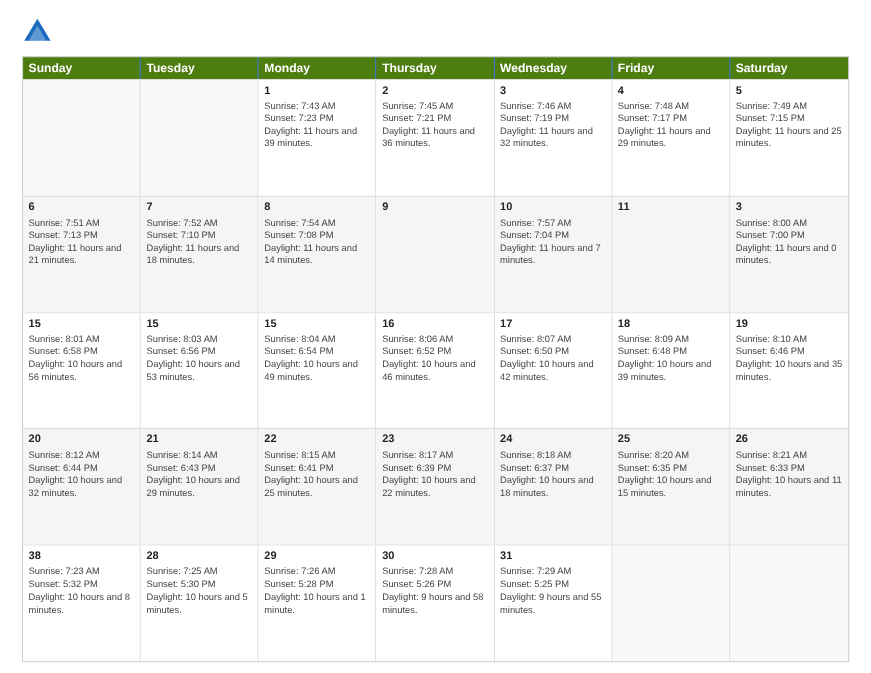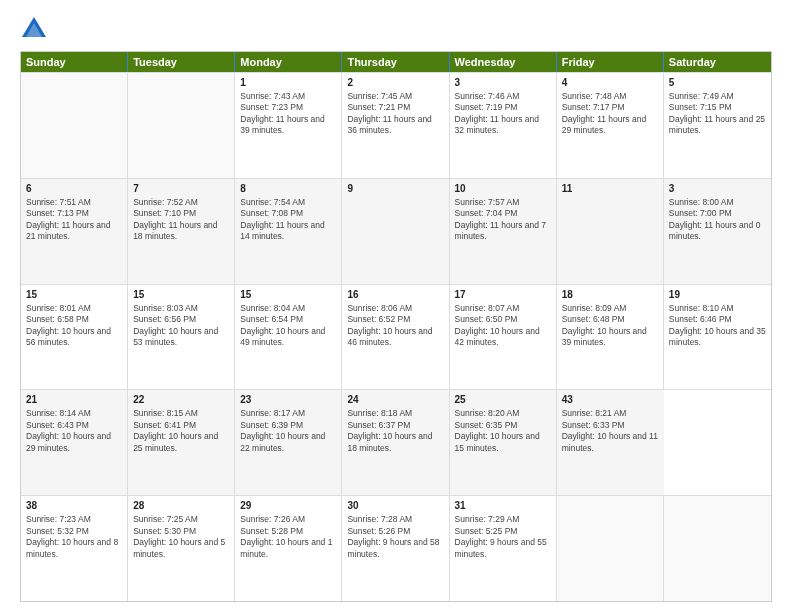--- a/index.html
+++ b/index.html
@@ -221,41 +221,45 @@
             <div class="day-num">18</div>
             <div class="cell-info">Sunrise: 8:09 AM<br>Sunset: 6:48 PM<br>Daylight: 10 hours and 39 minutes.</div>
           </div>
           <div class="cal-cell">
             <div class="day-num">19</div>
             <div class="cell-info">Sunrise: 8:10 AM<br>Sunset: 6:46 PM<br>Daylight: 10 hours and 35 minutes.</div>
           </div>
         </div>
         <div class="cal-row">
           <div class="cal-cell shaded">
+            <div class="day-num">20</div>
+            <div class="cell-info">Sunrise: 8:12 AM<br>Sunset: 6:44 PM<br>Daylight: 10 hours and 32 minutes.</div>
+          </div>
+          <div class="cal-cell shaded">
             <div class="day-num">21</div>
             <div class="cell-info">Sunrise: 8:14 AM<br>Sunset: 6:43 PM<br>Daylight: 10 hours and 29 minutes.</div>
           </div>
           <div class="cal-cell shaded">
             <div class="day-num">22</div>
             <div class="cell-info">Sunrise: 8:15 AM<br>Sunset: 6:41 PM<br>Daylight: 10 hours and 25 minutes.</div>
           </div>
           <div class="cal-cell shaded">
             <div class="day-num">23</div>
             <div class="cell-info">Sunrise: 8:17 AM<br>Sunset: 6:39 PM<br>Daylight: 10 hours and 22 minutes.</div>
           </div>
           <div class="cal-cell shaded">
             <div class="day-num">24</div>
             <div class="cell-info">Sunrise: 8:18 AM<br>Sunset: 6:37 PM<br>Daylight: 10 hours and 18 minutes.</div>
           </div>
           <div class="cal-cell shaded">
             <div class="day-num">25</div>
             <div class="cell-info">Sunrise: 8:20 AM<br>Sunset: 6:35 PM<br>Daylight: 10 hours and 15 minutes.</div>
           </div>
           <div class="cal-cell shaded">
-            <div class="day-num">43</div>
+            <div class="day-num">26</div>
             <div class="cell-info">Sunrise: 8:21 AM<br>Sunset: 6:33 PM<br>Daylight: 10 hours and 11 minutes.</div>
           </div>
         </div>
         <div class="cal-row">
           <div class="cal-cell">
             <div class="day-num">38</div>
             <div class="cell-info">Sunrise: 7:23 AM<br>Sunset: 5:32 PM<br>Daylight: 10 hours and 8 minutes.</div>
           </div>
           <div class="cal-cell">
             <div class="day-num">28</div>

